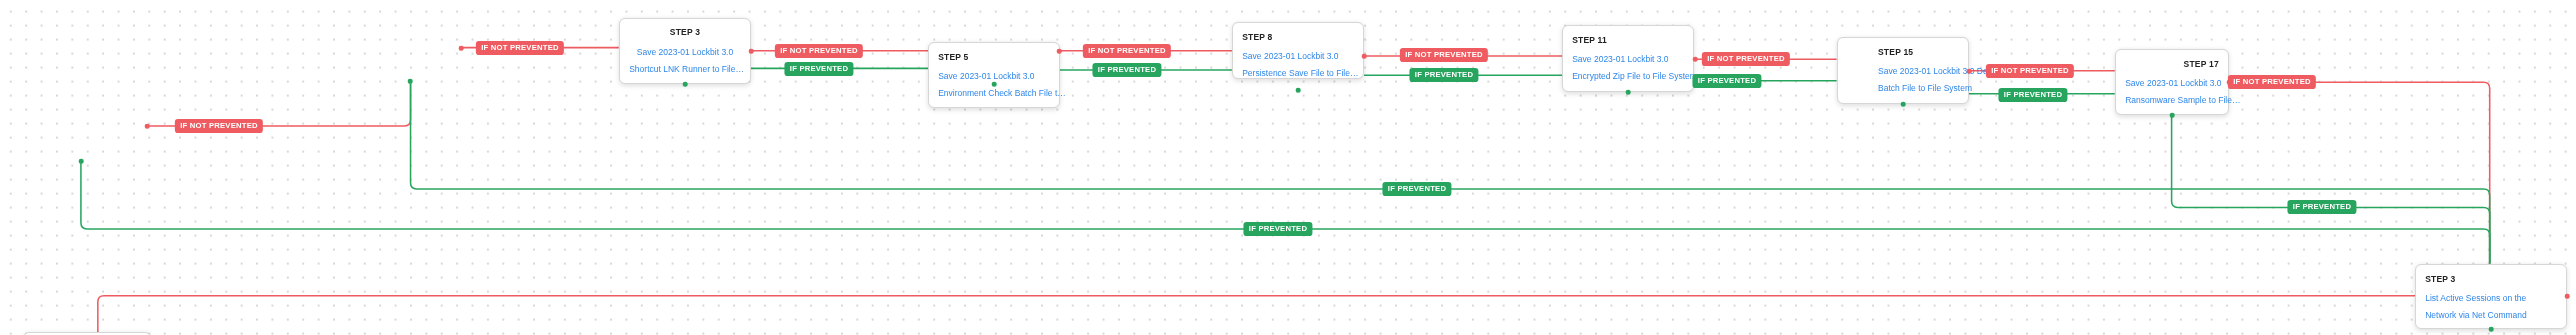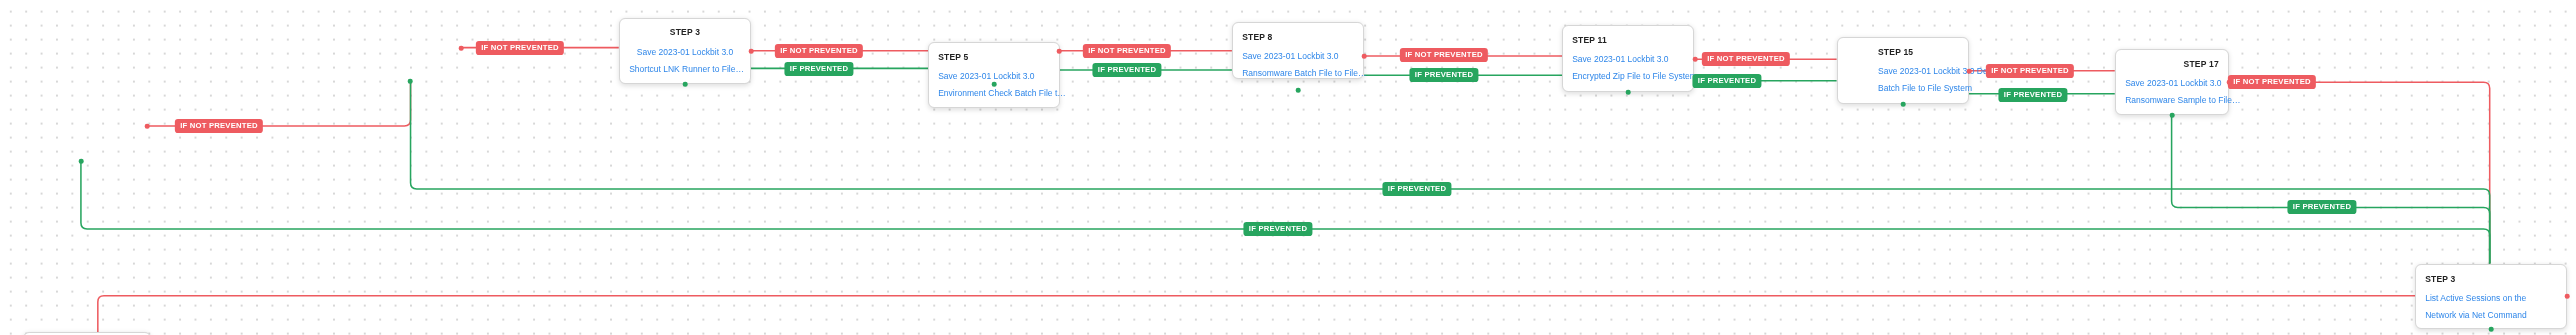--- a/index.html
+++ b/index.html
@@ -93,21 +93,21 @@
       <div class="desc-line" style="color:#2e86e9">Shortcut LNK Runner to File…</div>
     </div>
     <div class="node" style="left: 928px; top: 24px; width: 132px; height: 66px; margin-top: 18px;">
       <div class="title">STEP 5</div>
       <div class="desc-line" style="color:#2e86e9">Save 2023-01 Lockbit 3.0</div>
       <div class="desc-line" style="color:#2e86e9">Environment Check Batch File t…</div>
     </div>
     <div class="node" style="left: 1232px; top: 22px; width: 132px; height: 57px;">
       <div class="title">STEP 8</div>
       <div class="desc-line" style="color:#2e86e9">Save 2023-01 Lockbit 3.0</div>
-      <div class="desc-line" style="color:#2e86e9">Ransomware Batch File to File…</div>
+      <div class="desc-line" style="color:#2e86e9">Persistence Save File to File…</div>
     </div>
     <div class="node" style="left: 1562px; top: 25px; width: 132px; height: 67px;">
       <div class="title">STEP 11</div>
       <div class="desc-line" style="color:#2e86e9">Save 2023-01 Lockbit 3.0</div>
       <div class="desc-line" style="color:#2e86e9">Encrypted Zip File to File System</div>
     </div>
     <div class="node" style="left: 1837px; top: 37px; width: 132px; height: 67px; padding-left: 40px;">
       <div class="title">STEP 15</div>
       <div class="desc-line" style="color:#2e86e9">Save 2023-01 Lockbit 3.0 Decrypt</div>
       <div class="desc-line" style="color:#2e86e9">Batch File to File System</div>

